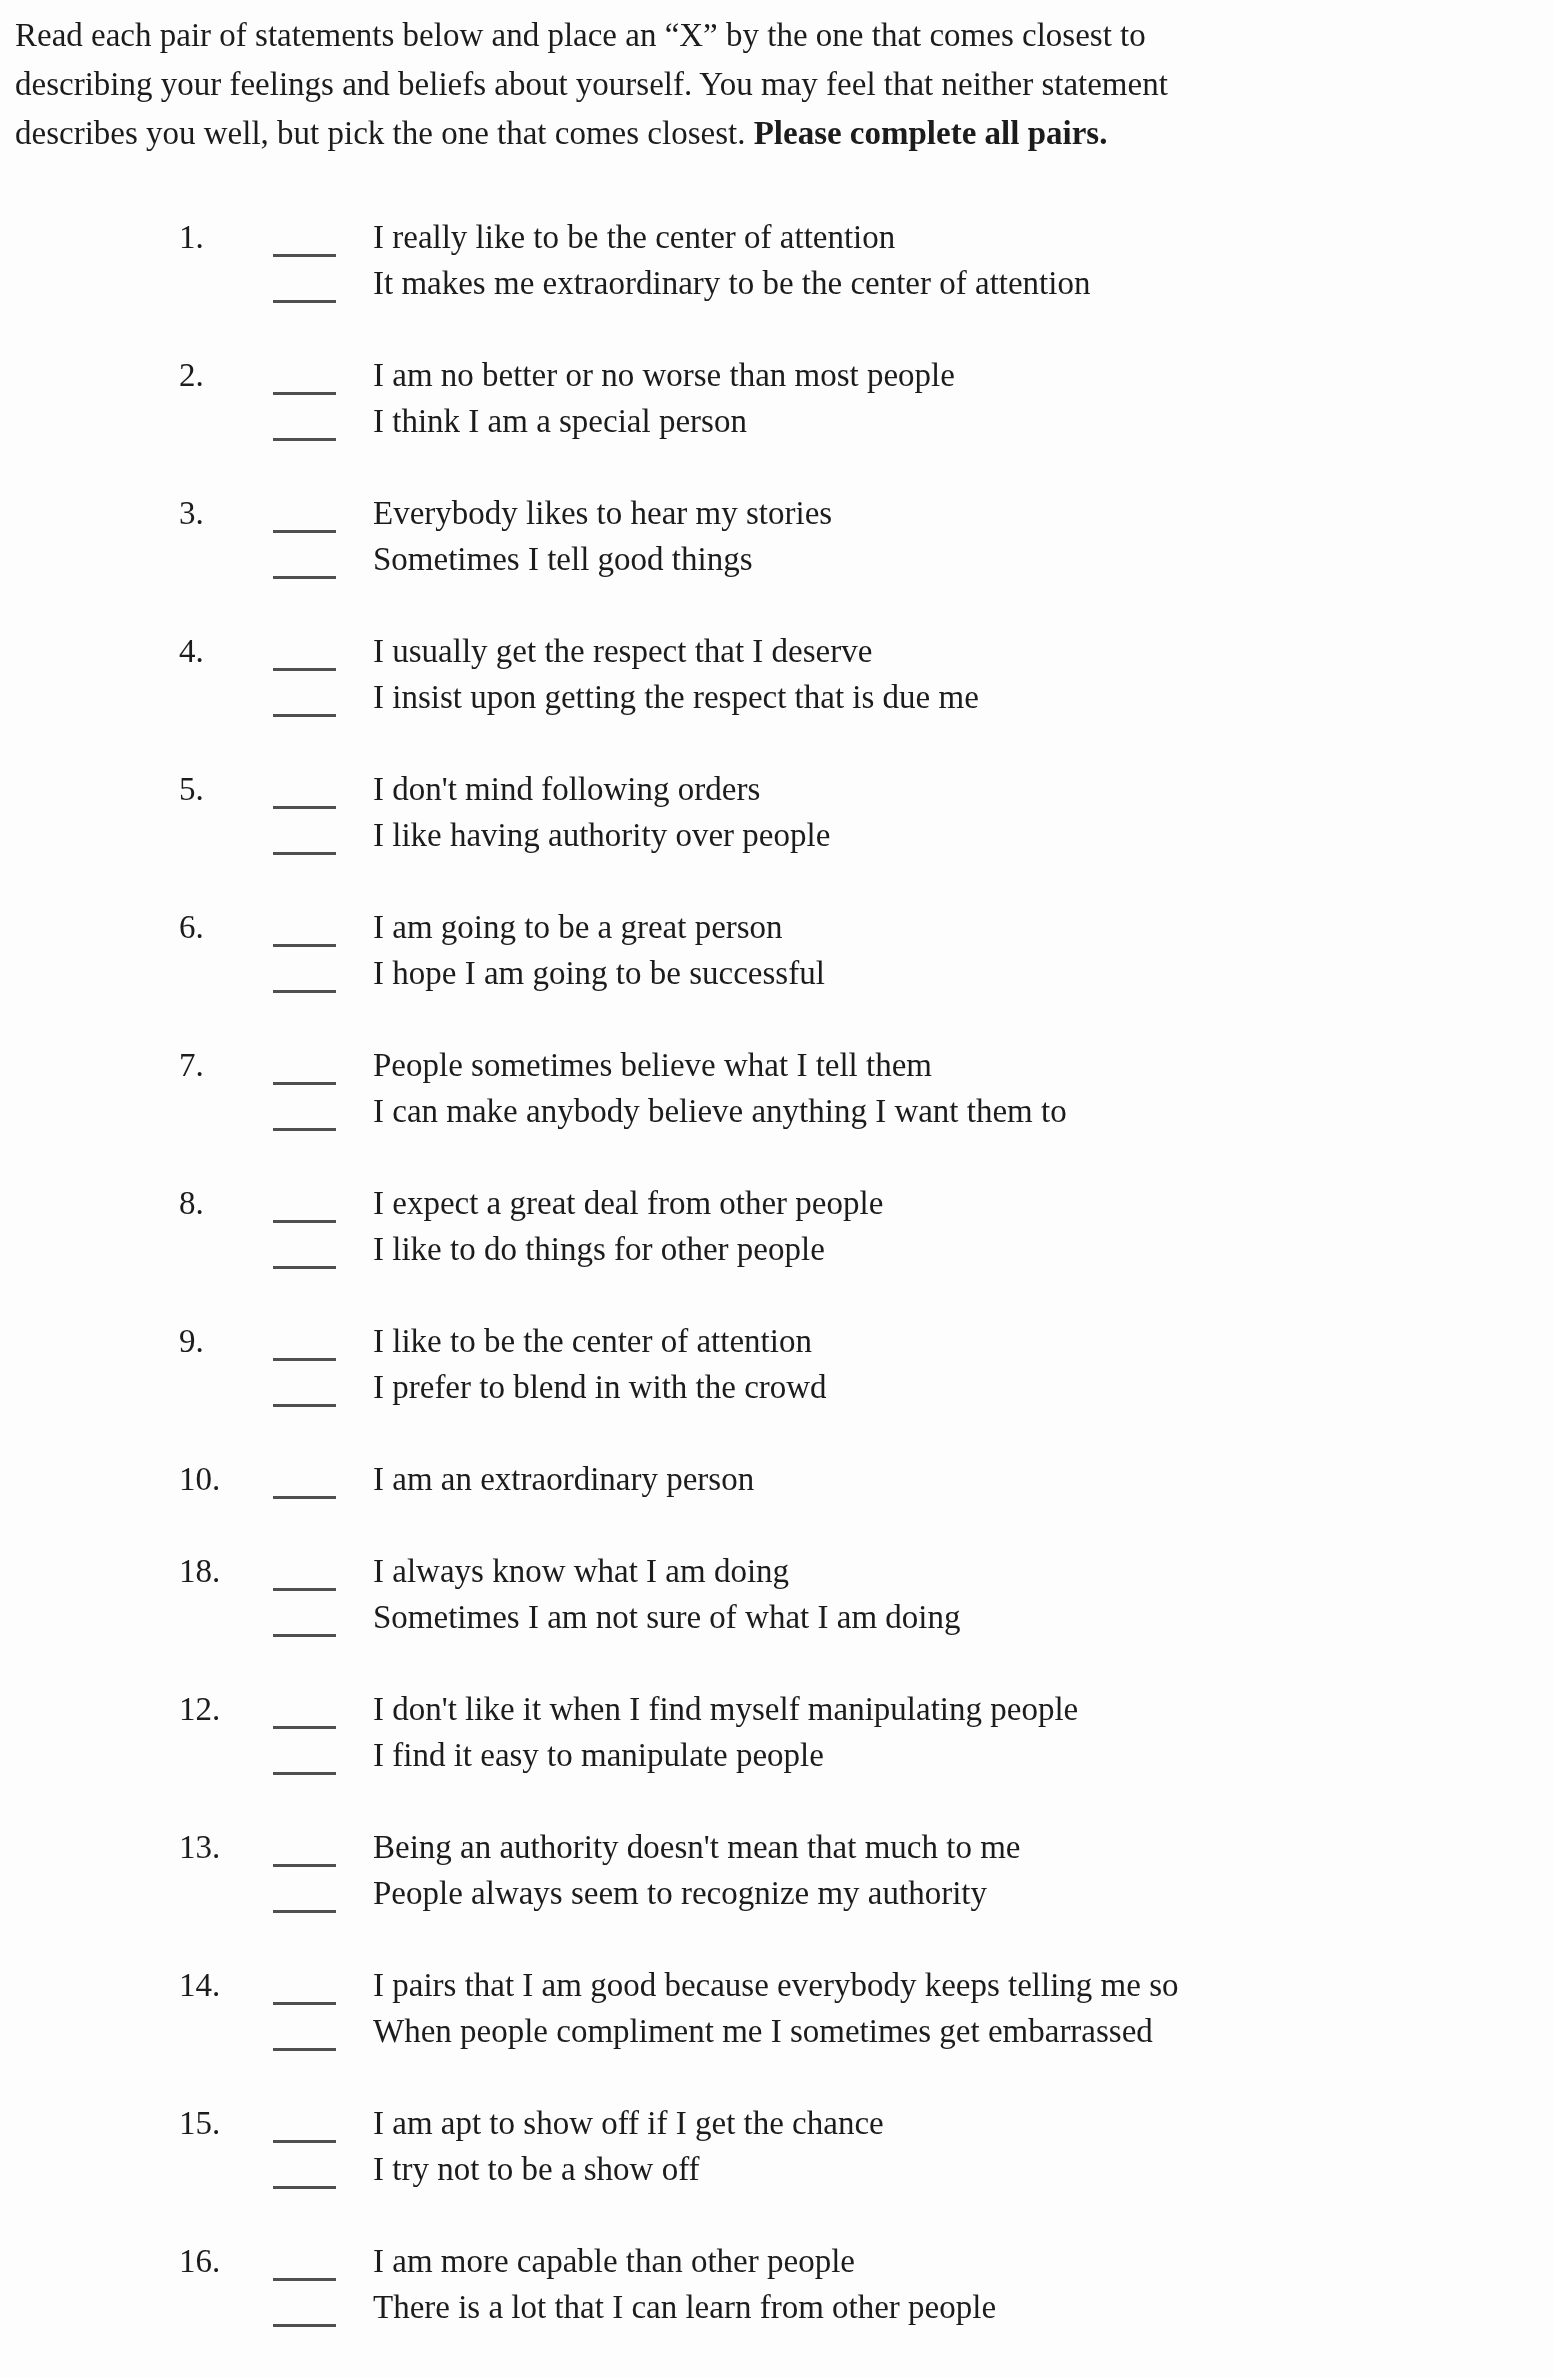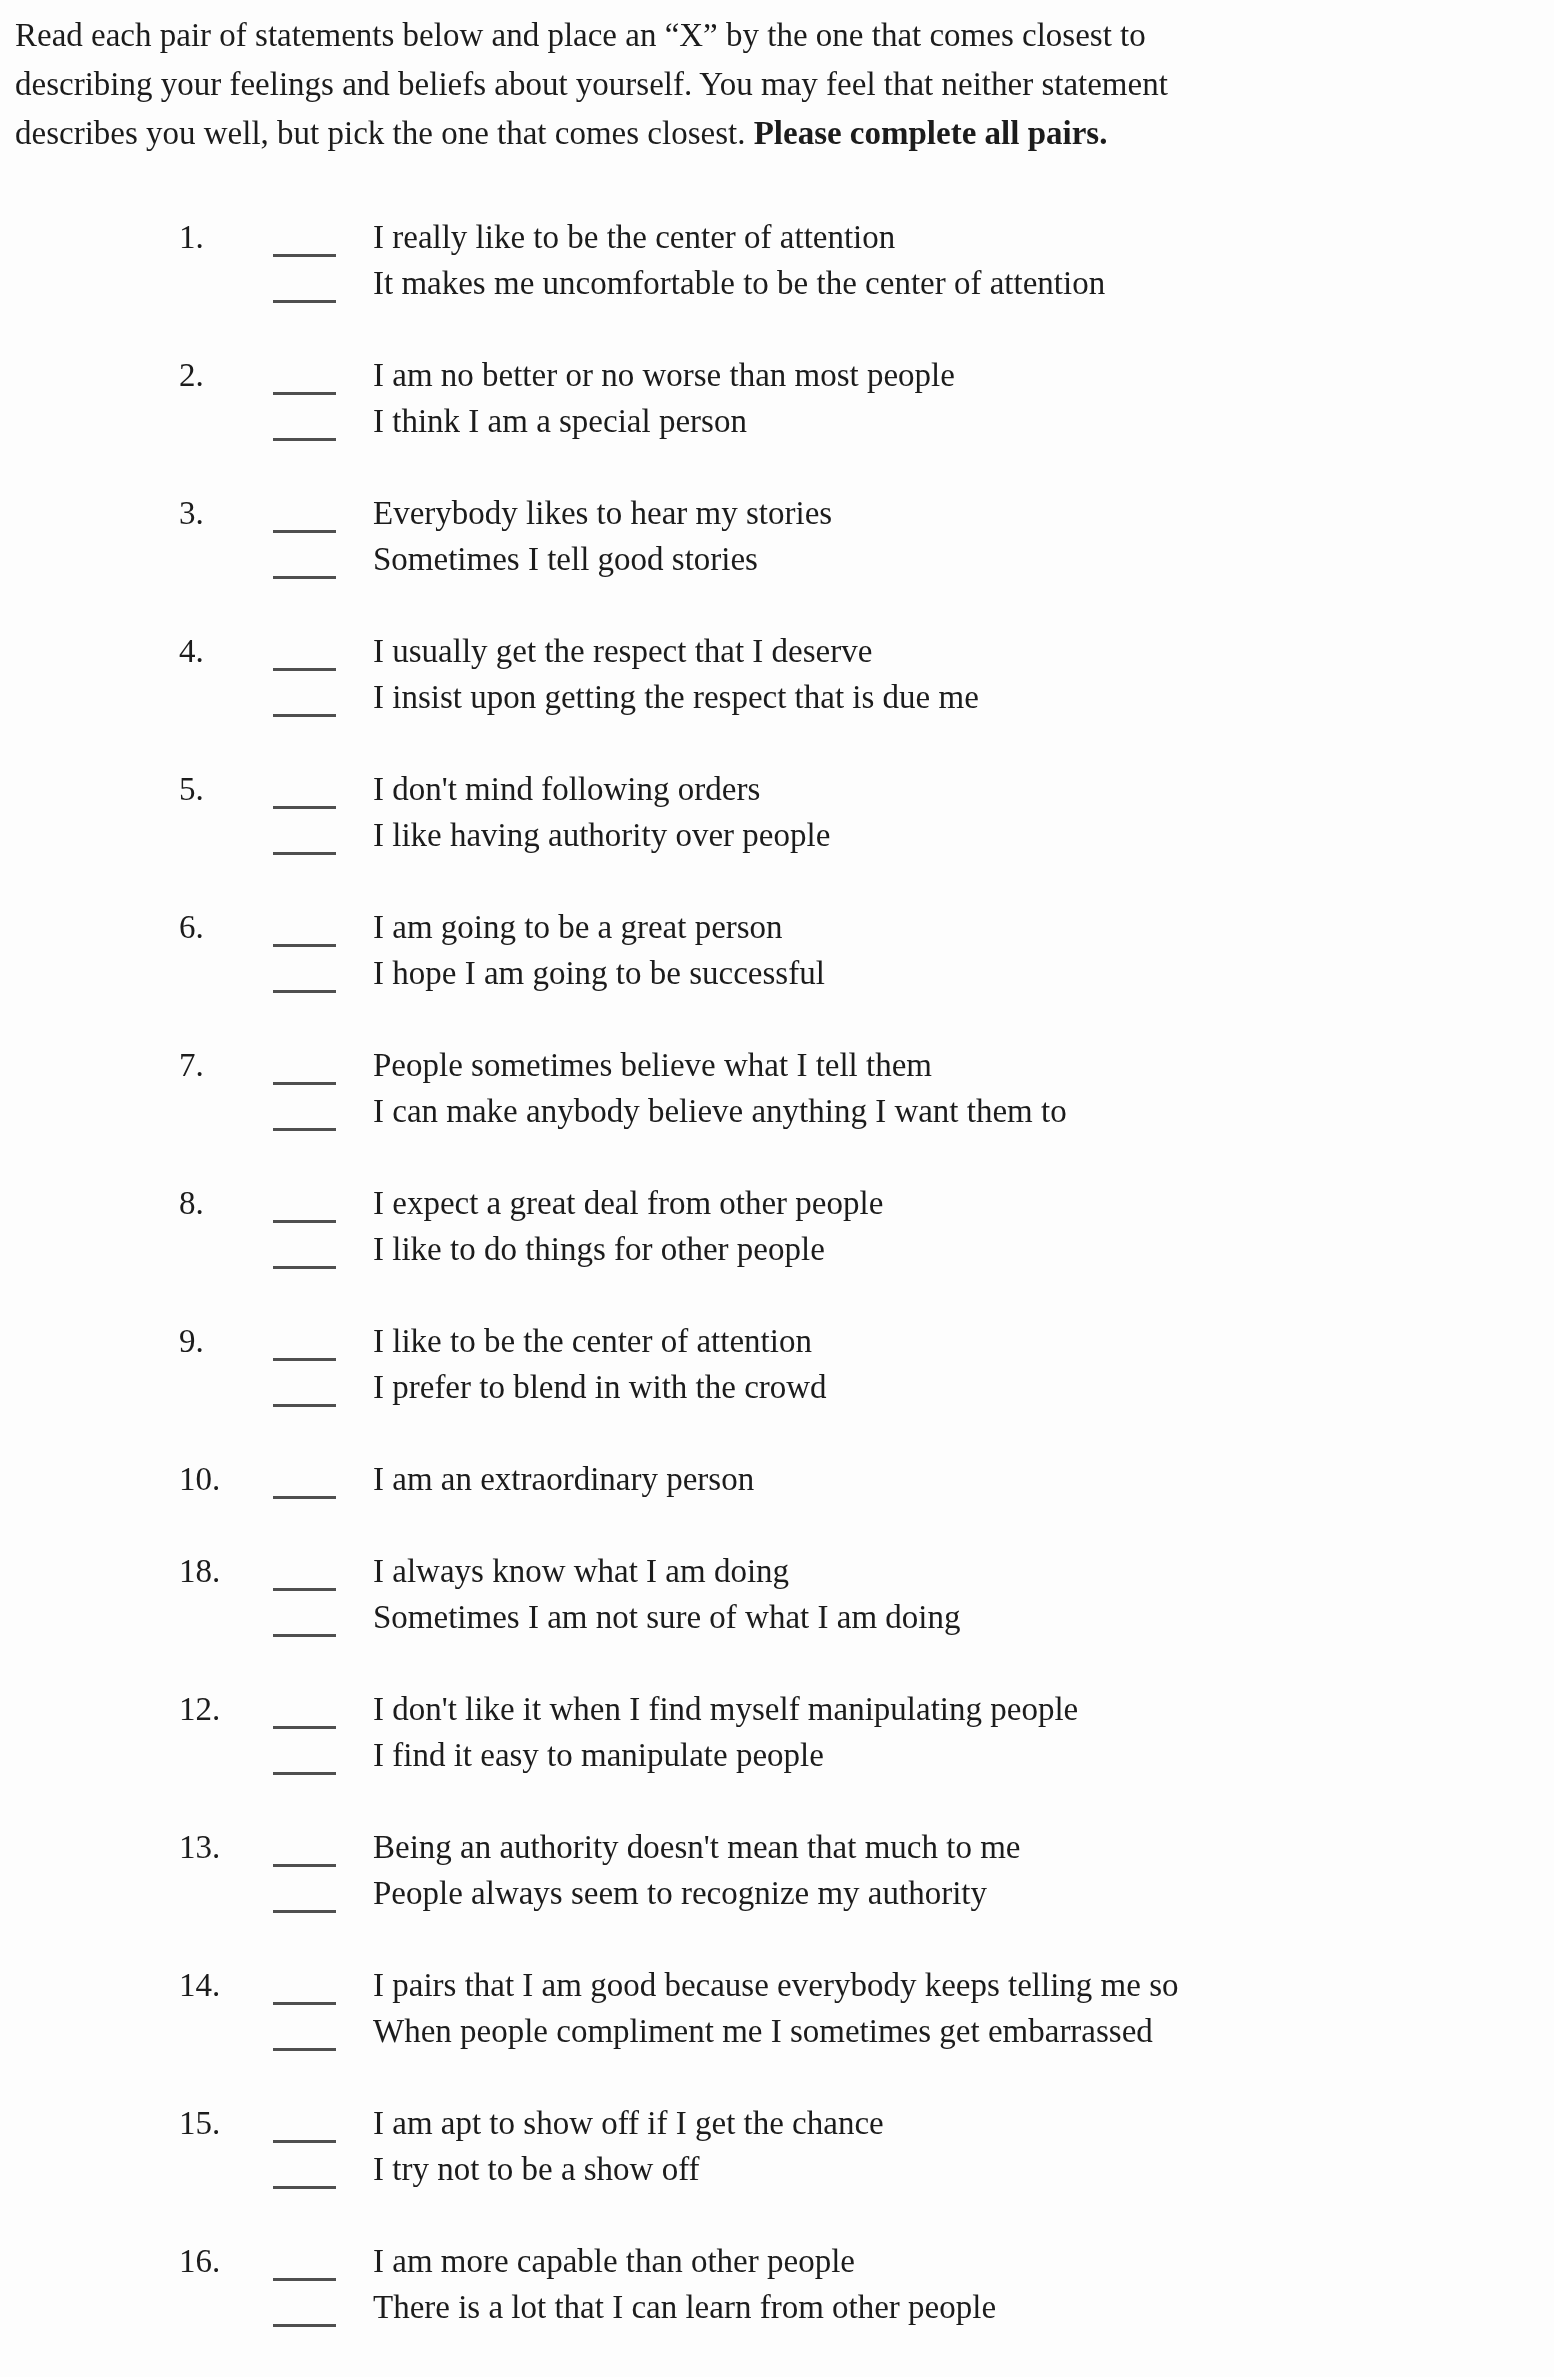--- a/index.html
+++ b/index.html
@@ -65,21 +65,21 @@
 <div class="list" id="items">
   <div class="item">
     <div class="num">1.</div>
     <div class="pair">
       <div class="row">
         <span class="blank"></span>
         <span>I really like to be the center of attention</span>
       </div>
       <div class="row">
         <span class="blank"></span>
-        <span>It makes me uncomfortable to be the center of attention</span>
+        <span>It makes me extraordinary to be the center of attention</span>
       </div>
     </div>
   </div>
 
   <div class="item">
     <div class="num">2.</div>
     <div class="pair">
       <div class="row">
         <span class="blank"></span>
         <span>I am no better or no worse than most people</span>
@@ -93,21 +93,21 @@
 
   <div class="item">
     <div class="num">3.</div>
     <div class="pair">
       <div class="row">
         <span class="blank"></span>
         <span>Everybody likes to hear my stories</span>
       </div>
       <div class="row">
         <span class="blank"></span>
-        <span>Sometimes I tell good stories</span>
+        <span>Sometimes I tell good things</span>
       </div>
     </div>
   </div>
 
   <div class="item">
     <div class="num">4.</div>
     <div class="pair">
       <div class="row">
         <span class="blank"></span>
         <span>I usually get the respect that I deserve</span>

